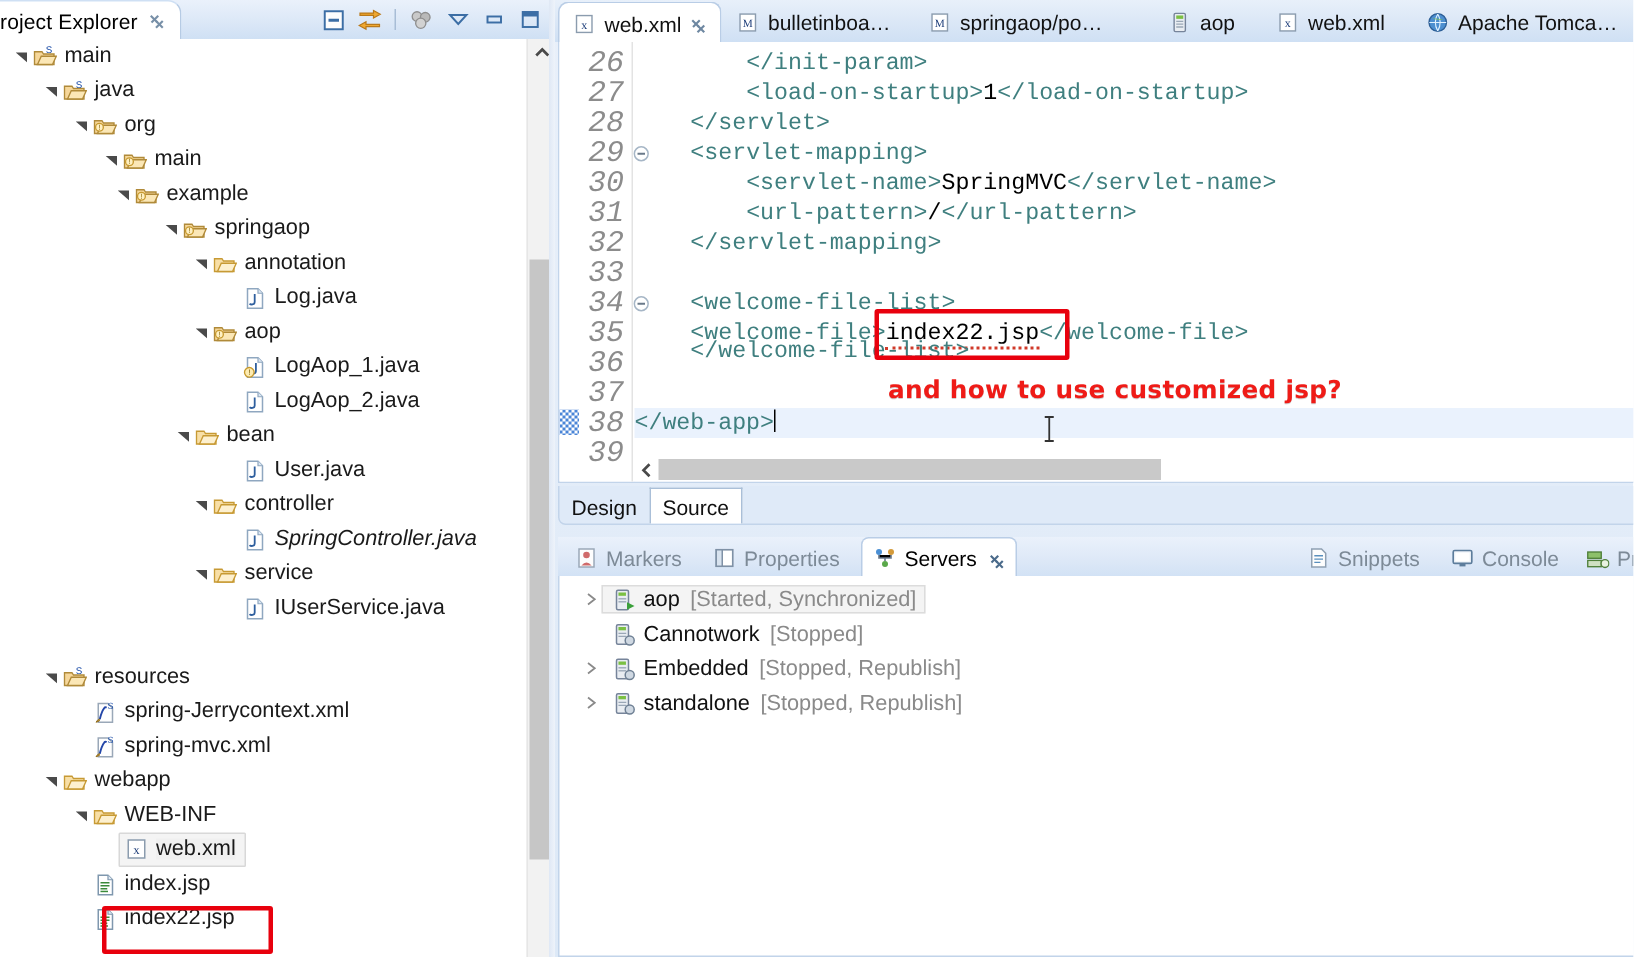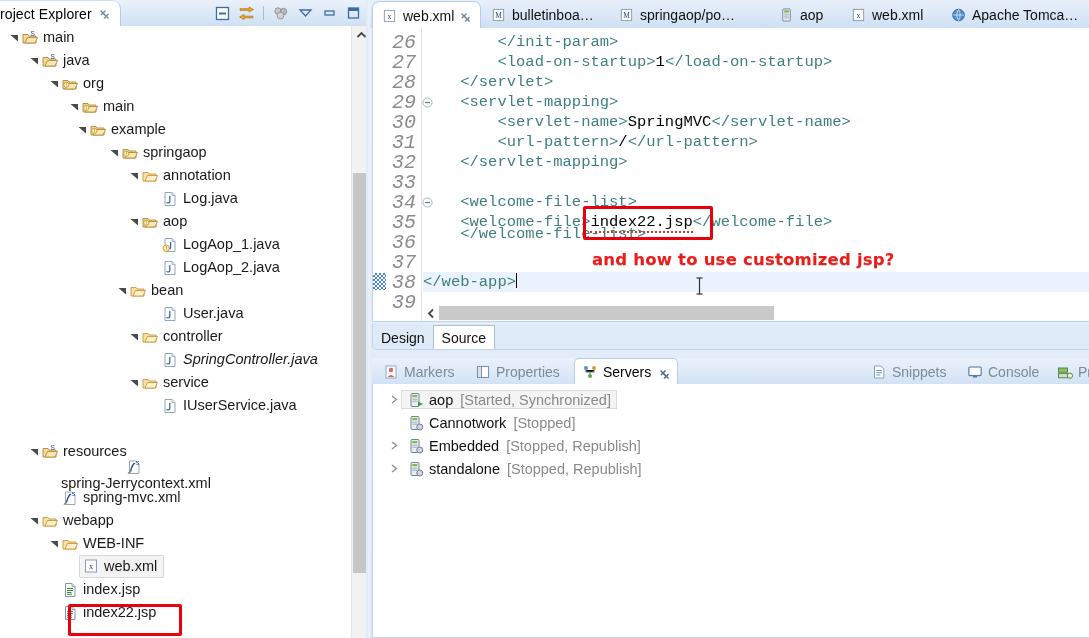--- a/index.html
+++ b/index.html
@@ -455,21 +455,21 @@
                 <path d="M1 4.5 L6 4.5 L7 6 L14 6 L14 13 L1 13 Z" fill="#f6d79a" stroke="#b08a39" stroke-width=".9"></path>
                 <path d="M3 13 L5.5 7.5 L15.5 7.5 L13 13 Z" fill="#fbe7b6" stroke="#b08a39" stroke-width=".9"></path>
                 <text x="8.5" y="5.6" font-size="6.5" fill="#1d4ea8" font-family="Liberation Sans">S</text>
               </svg>
             </span>
             <span class="tlabel">resources</span>
           </span>
         </div>
         <div class="row" style="padding-left: 48px;">
           <span class="twisty"></span>
-          <span style="display: flex; align-items: center; flex-direction: column;">
+          <span style="display: flex; align-items: center;">
             <span class="ticon">
               <svg width="16" height="16" viewBox="0 0 16 16">
                 <path d="M3.5 2 L10 2 L13 5 L13 14.5 L3.5 14.5 Z" fill="#fefefe" stroke="#9aa8b8" stroke-width="1"></path>
                 <path d="M4.5 12.5 q1.2 -5 3 -7.5 q.6 -.9 1.6 -.3" fill="none" stroke="#2346a8" stroke-width="1.3"></path>
                 <path d="M4.6 12.3 q-2 .6 -2.6 2.2 q1.6 -.4 2.6 -1.2" fill="#c8983a" stroke="#8a6715" stroke-width=".6"></path>
                 <text x="9.6" y="5.6" font-size="6" fill="#1d4ea8" font-family="Liberation Sans">S</text>
               </svg>
             </span>
             <span class="tlabel">spring-Jerrycontext.xml</span>
           </span>

